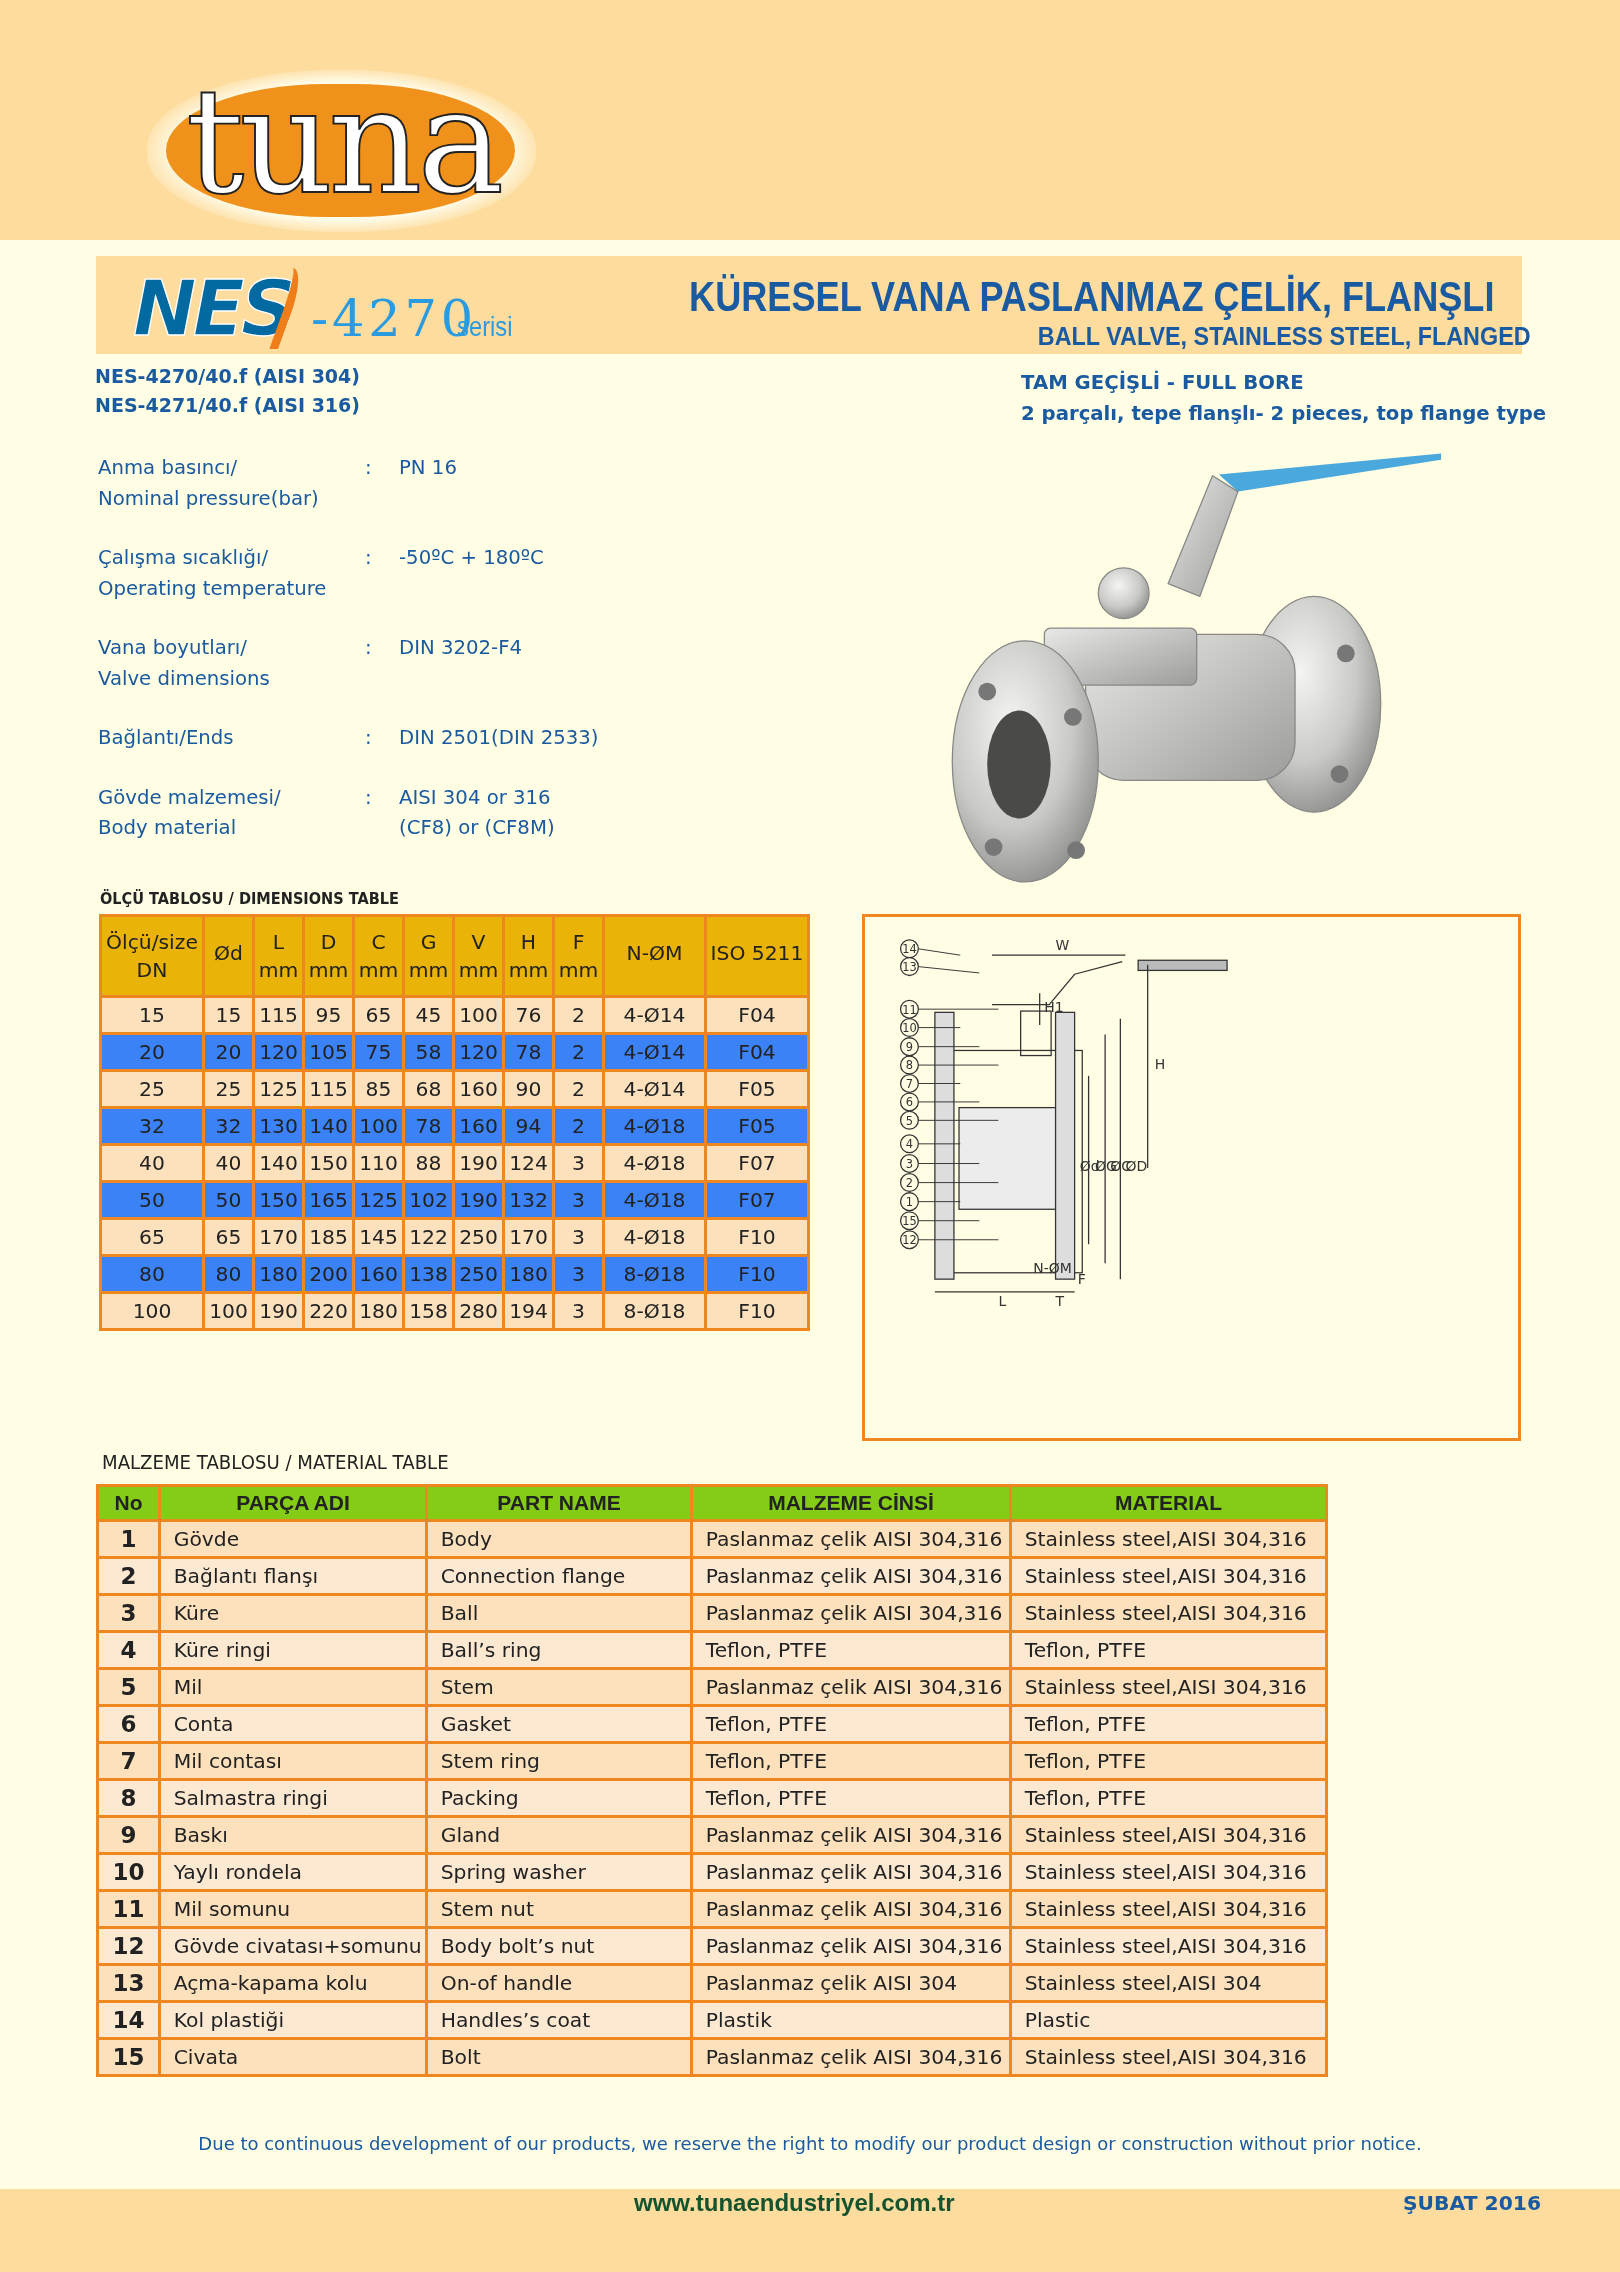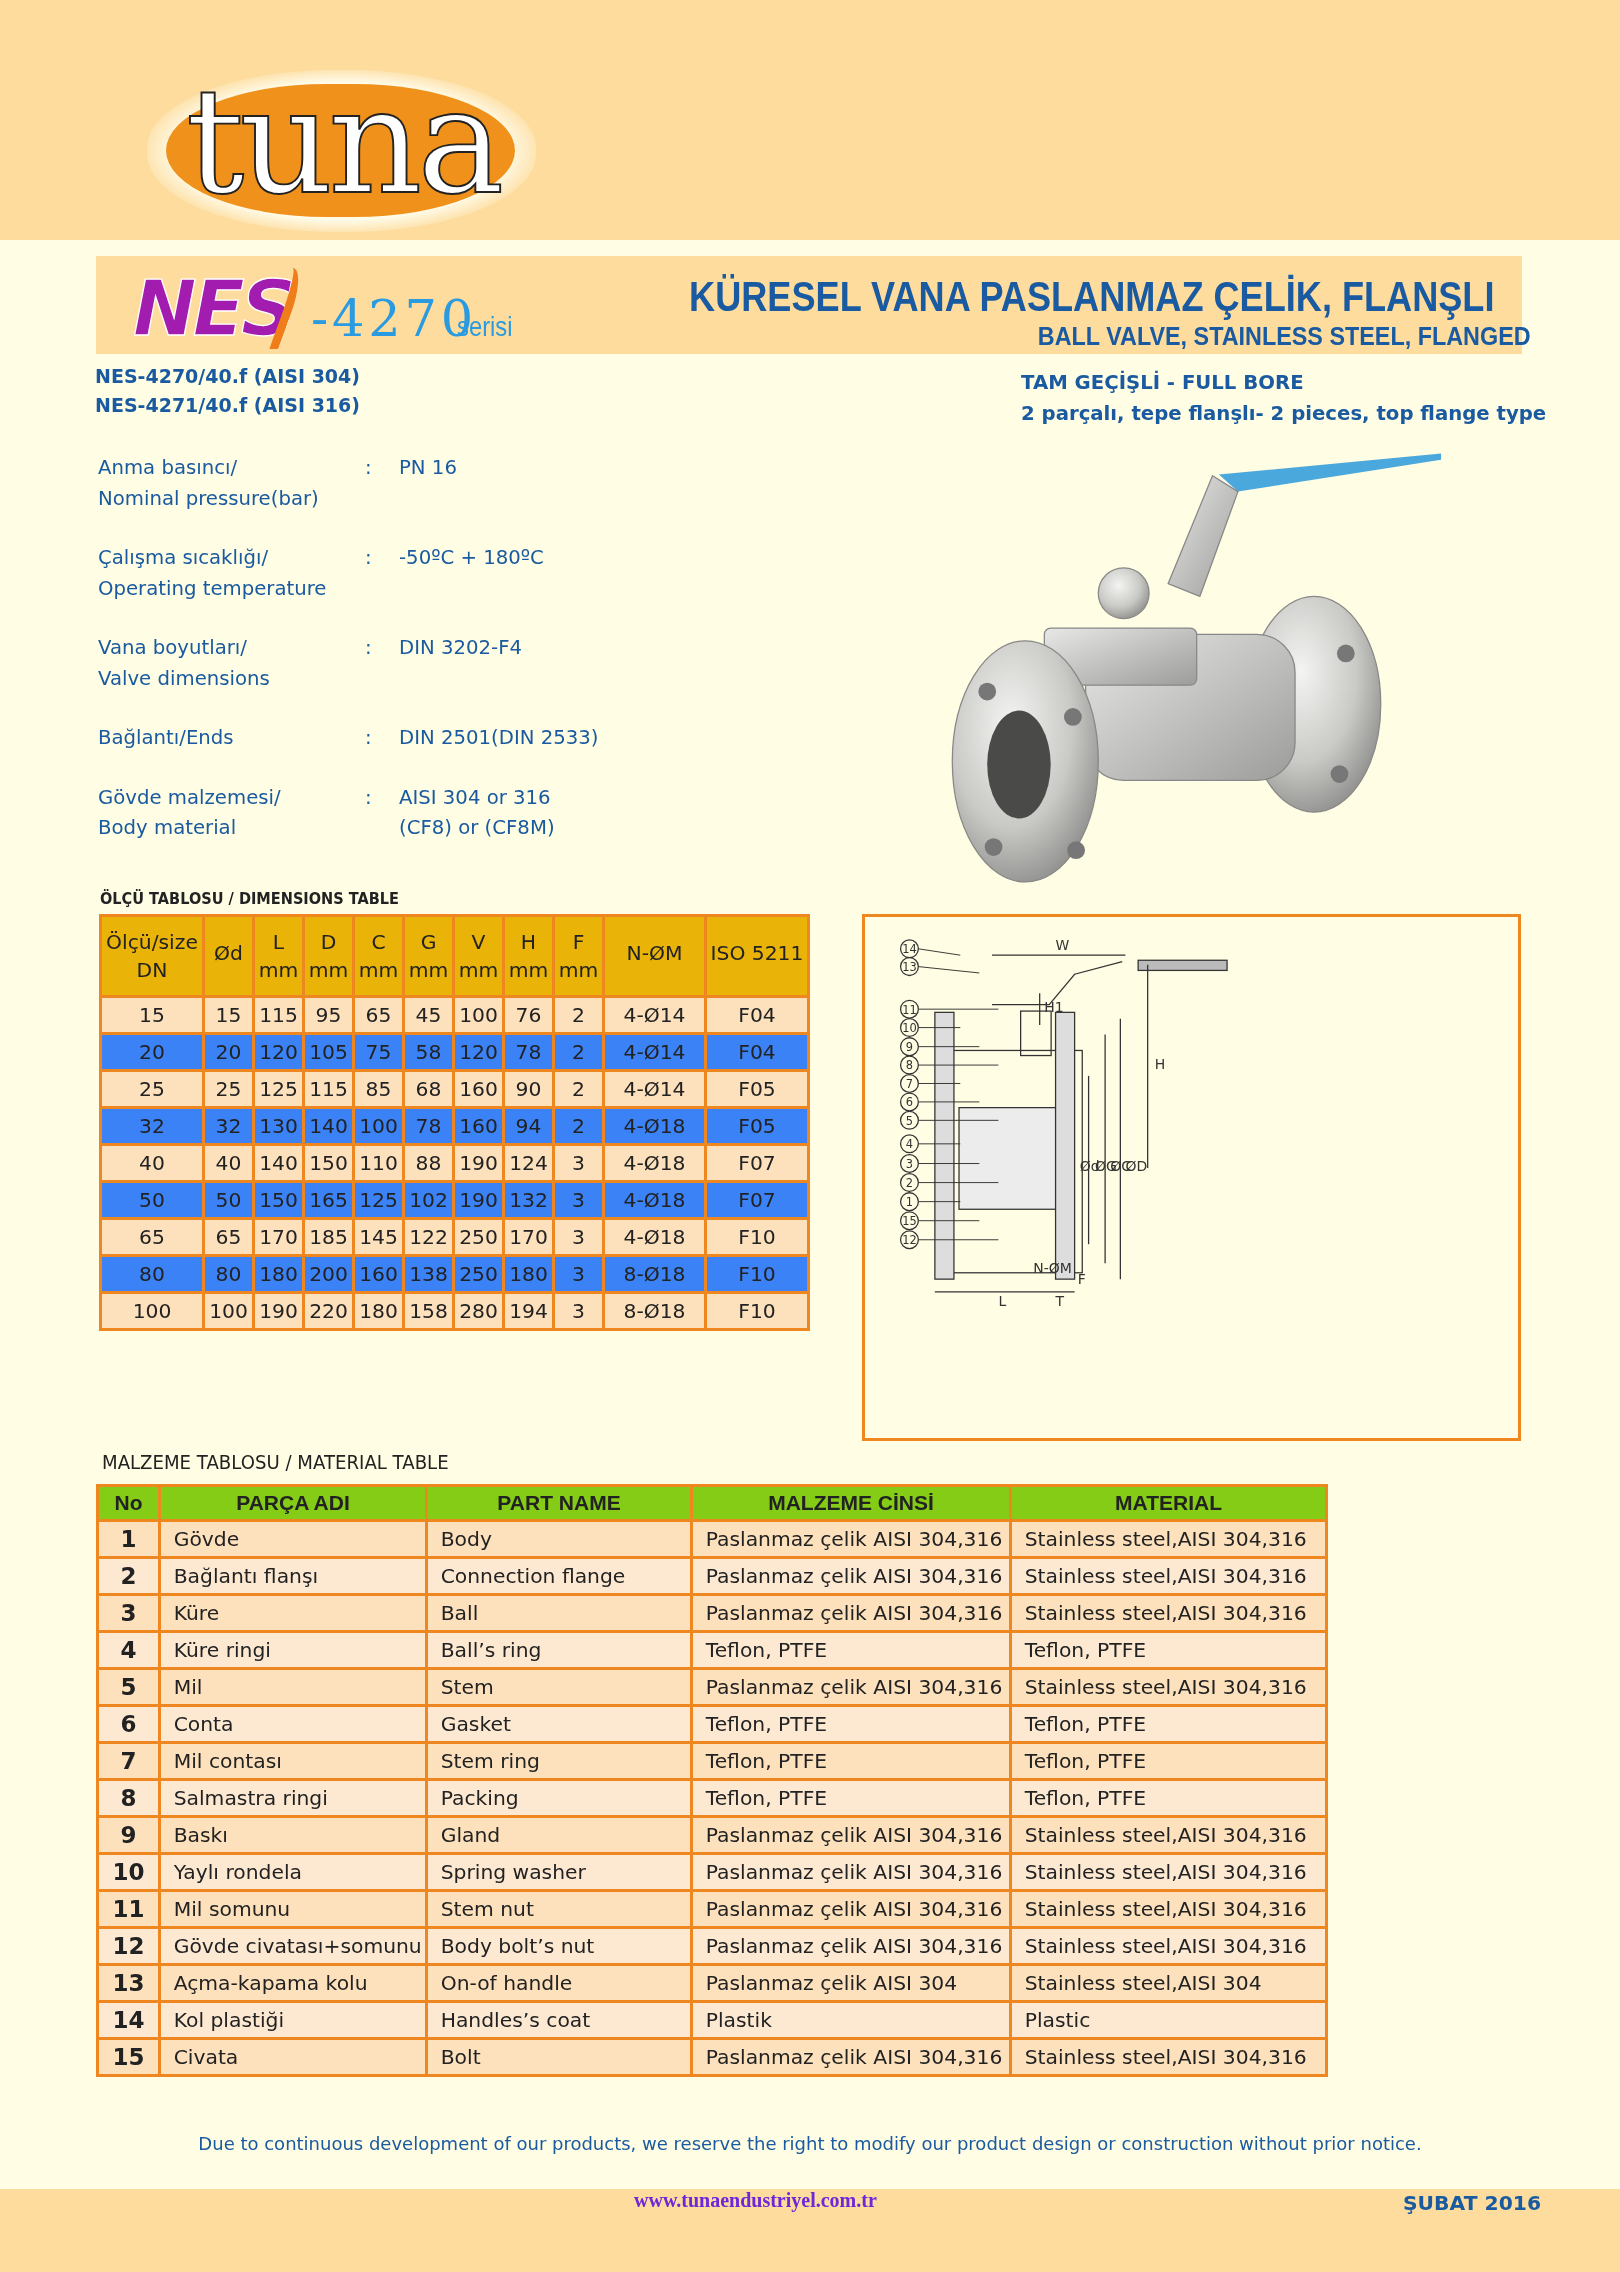--- a/index.html
+++ b/index.html
@@ -21,21 +21,21 @@
     border-radius: 46% / 50%; clip-path: inset(0 0 0 0 round 57px); }
   #logo-text { left: 171px; top: 71px; width: 343px; height: 140px;
     font-family: "DejaVu Serif", serif; font-size: 146px; line-height: 140px; color: #fff;
     text-align: center; letter-spacing: -5.1px; font-weight: 300;
     -webkit-text-stroke: 1.9px #222; }
 
   
   #title-bar { left: 96px; top: 256px; width: 1426px; height: 98px; background: #fddc9e; }
   #nes-logo { left: 133px; top: 267px; width: 381px; height: 83px; }
   #nes-word { position: absolute; left: 0; top: 0; font-family: "DejaVu Sans", sans-serif;
-    font-style: italic; font-weight: bold; font-size: 76px; line-height: 83px; color: #a21caf;
+    font-style: italic; font-weight: bold; font-size: 76px; line-height: 83px; color: #0369a1;
     letter-spacing: -3.8px; -webkit-text-stroke: 1.3px #fff; }
   #nes-swoosh { position: absolute; left: 135px; top: 1.3px; width: 25.4px; height: 81px;
     border-right: 9px solid #ef7d1a; border-radius: 0 60% 0 60%; transform: skewX(-20deg); }
   #nes-series { position: absolute; left: 178px; top: 21.6px; font-family: "DejaVu Serif", serif;
     font-size: 51px; color: #2a9be0; letter-spacing: 3.8px; }
   #nes-serisi { position: absolute; left: 324px; top: 44px; font-family: "Liberation Sans", sans-serif;
     font-size: 28px; color: #2a9be0; transform: scaleX(0.85); transform-origin: left; }
   #title-main { right: 126px; top: 273px; font-family: "Liberation Sans", sans-serif; font-weight: bold;
     font-size: 42px; color: #1a5aa0; transform: scaleX(0.86); transform-origin: right; white-space: nowrap; }
   #title-sub { right: 89px; top: 322px; font-family: "Liberation Sans", sans-serif; font-weight: bold;
@@ -78,22 +78,22 @@
   #mat-table th { background: #84cc16; font-family: "Liberation Sans", sans-serif; font-weight: bold;
     font-size: 21px; height: 35px; }
   #mat-table td { padding-left: 12.7px; text-align: left; }
   #mat-table td.no { text-align: center; padding-left: 0; font-weight: bold; font-size: 23px; }
   #mat-table tr.odd td { background: #fde0bc; }
   #mat-table tr.even td { background: #fde9d2; }
 
   
   #disclaimer { left: 0; top: 2133px; width: 1620px; text-align: center; font-size: 18px; line-height: 21.6px; color: #1a5aa0; }
   #bottom-band { left: 0; top: 2189px; width: 1620px; height: 84px; background: #fddc9e; }
-  #website { left: 634px; top: 2189px; font-family: Liberation Serif, serif; font-weight: bold;
-    font-size: 20px; color: #6d28d9; }
+  #website { left: 634px; top: 2189px; font-family: Liberation Sans, sans-serif; font-weight: bold;
+    font-size: 24px; color: #14532d; }
   #date { left: 1403px; top: 2191px; font-weight: bold; font-size: 20.3px; color: #1a5aa0; }
 </style>
 </head>
 <body>
 
 <div id="top-band" class="abs"></div>
 <div id="logo-glow" class="abs"></div>
 <div id="logo-badge" class="abs"></div>
 <div id="logo-text" class="abs">tuna</div>
 

